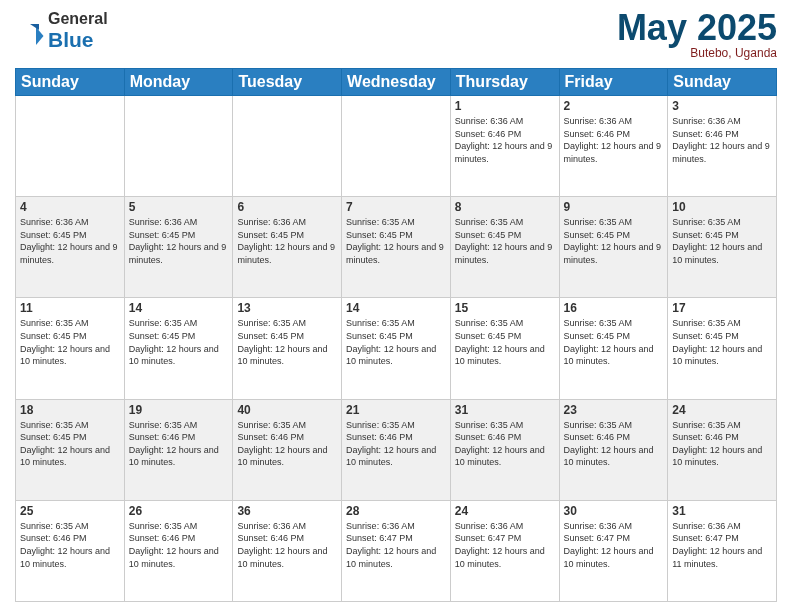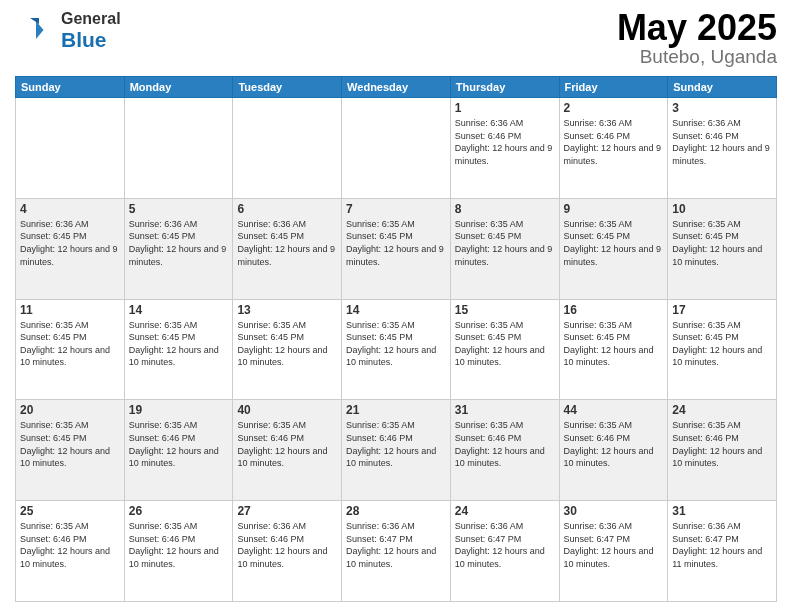--- a/index.html
+++ b/index.html
@@ -18,22 +18,22 @@
       flex-direction: column;
     }
     .header {
       display: flex;
       justify-content: space-between;
       align-items: flex-start;
       margin-bottom: 8px;
     }
     .logo {
       display: flex;
-      align-items: center;
-      gap: 16px;
+      align-items: flex-end;
+      gap: 3px;
     }
     .logo-text {
       display: flex;
       flex-direction: column;
       line-height: 1.1;
     }
     .logo-general {
       font-size: 16px;
       font-weight: bold;
       color: #333;
@@ -46,40 +46,40 @@
     .logo-icon {
       width: 30px;
       height: 30px;
     }
     .title-block {
       text-align: right;
     }
     .title-month {
       font-size: 36px;
       font-weight: bold;
-      color: #000000;
+      color: #0c4a6e;
       line-height: 1;
     }
     .title-location {
-      font-size: 19px;
-      color: #737373;
+      font-size: 12px;
+      color: #7f1d1d;
     }
     .calendar {
       flex: 1;
       border: 1px solid #ccc;
       border-collapse: collapse;
       width: 100%;
       table-layout: fixed;
     }
     .calendar th {
       background-color: #2a7fc1;
       color: white;
       text-align: left;
       padding: 4px 5px;
-      font-size: 11px;
+      font-size: 16px;
       font-weight: bold;
       border: 1px solid #1a6faf;
     }
     .calendar td {
       vertical-align: top;
       border: 1px solid #ccc;
       padding: 3px 4px;
       font-size: 9.5px;
       color: #333;
       background: #fff;
@@ -250,21 +250,21 @@
           </td>
           <td>
             <span class="day-num">17</span>
             <div class="day-info" style="white-space: pre-line;">Sunrise: 6:35 AM
 Sunset: 6:45 PM
 Daylight: 12 hours and 10 minutes.</div>
           </td>
         </tr>
         <tr class="row-even">
           <td>
-            <span class="day-num">20</span>
+            <span class="day-num">18</span>
             <div class="day-info" style="white-space: pre-line;">Sunrise: 6:35 AM
 Sunset: 6:45 PM
 Daylight: 12 hours and 10 minutes.</div>
           </td>
           <td>
             <span class="day-num">19</span>
             <div class="day-info" style="white-space: pre-line;">Sunrise: 6:35 AM
 Sunset: 6:46 PM
 Daylight: 12 hours and 10 minutes.</div>
           </td>
@@ -280,21 +280,21 @@
 Sunset: 6:46 PM
 Daylight: 12 hours and 10 minutes.</div>
           </td>
           <td>
             <span class="day-num">31</span>
             <div class="day-info" style="white-space: pre-line;">Sunrise: 6:35 AM
 Sunset: 6:46 PM
 Daylight: 12 hours and 10 minutes.</div>
           </td>
           <td>
-            <span class="day-num">44</span>
+            <span class="day-num">23</span>
             <div class="day-info" style="white-space: pre-line;">Sunrise: 6:35 AM
 Sunset: 6:46 PM
 Daylight: 12 hours and 10 minutes.</div>
           </td>
           <td>
             <span class="day-num">24</span>
             <div class="day-info" style="white-space: pre-line;">Sunrise: 6:35 AM
 Sunset: 6:46 PM
 Daylight: 12 hours and 10 minutes.</div>
           </td>
@@ -306,21 +306,21 @@
 Sunset: 6:46 PM
 Daylight: 12 hours and 10 minutes.</div>
           </td>
           <td>
             <span class="day-num">26</span>
             <div class="day-info" style="white-space: pre-line;">Sunrise: 6:35 AM
 Sunset: 6:46 PM
 Daylight: 12 hours and 10 minutes.</div>
           </td>
           <td>
-            <span class="day-num">27</span>
+            <span class="day-num">36</span>
             <div class="day-info" style="white-space: pre-line;">Sunrise: 6:36 AM
 Sunset: 6:46 PM
 Daylight: 12 hours and 10 minutes.</div>
           </td>
           <td>
             <span class="day-num">28</span>
             <div class="day-info" style="white-space: pre-line;">Sunrise: 6:36 AM
 Sunset: 6:47 PM
 Daylight: 12 hours and 10 minutes.</div>
           </td>

